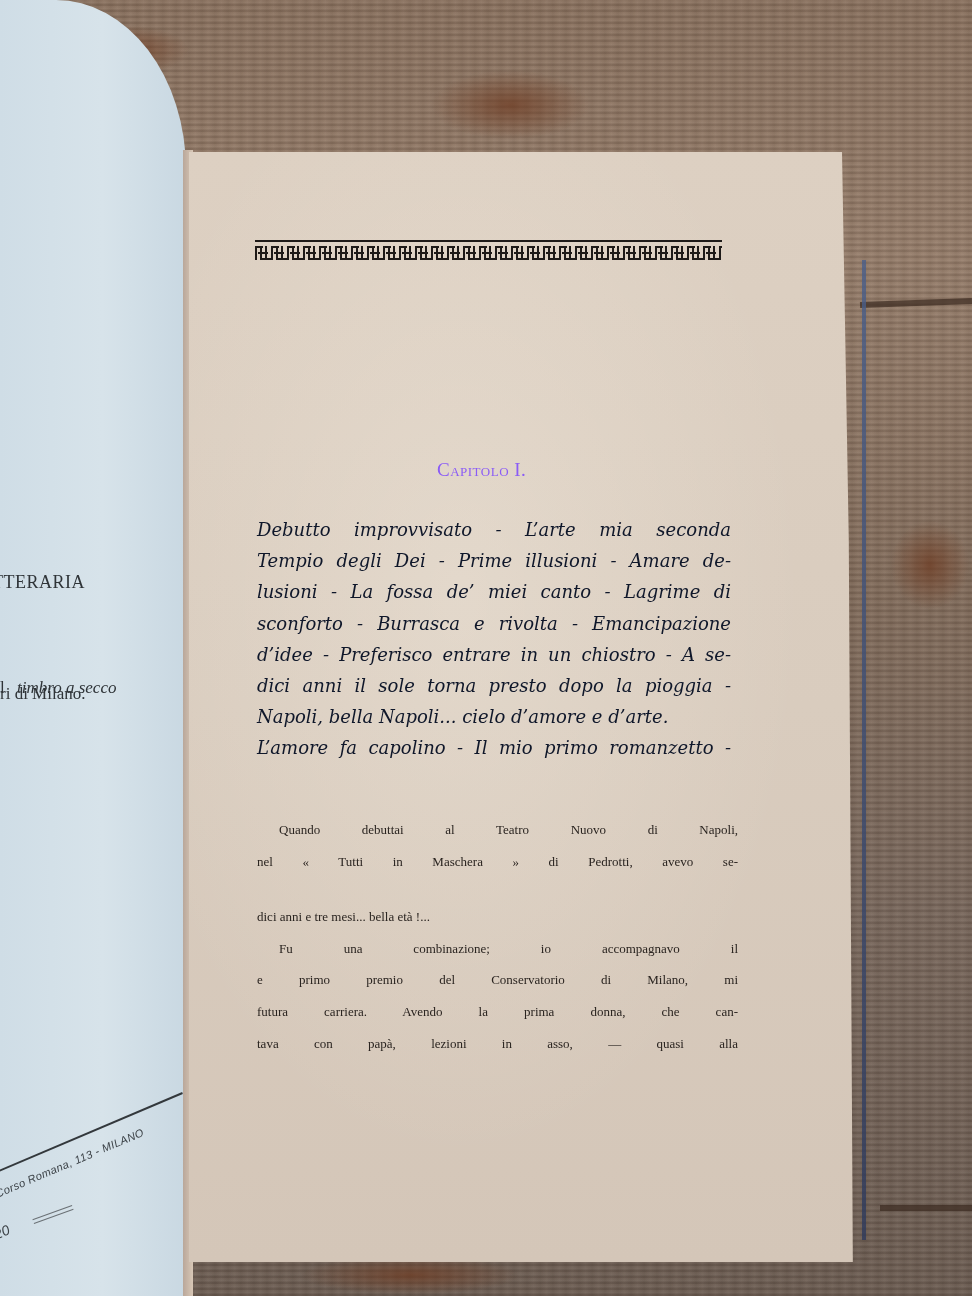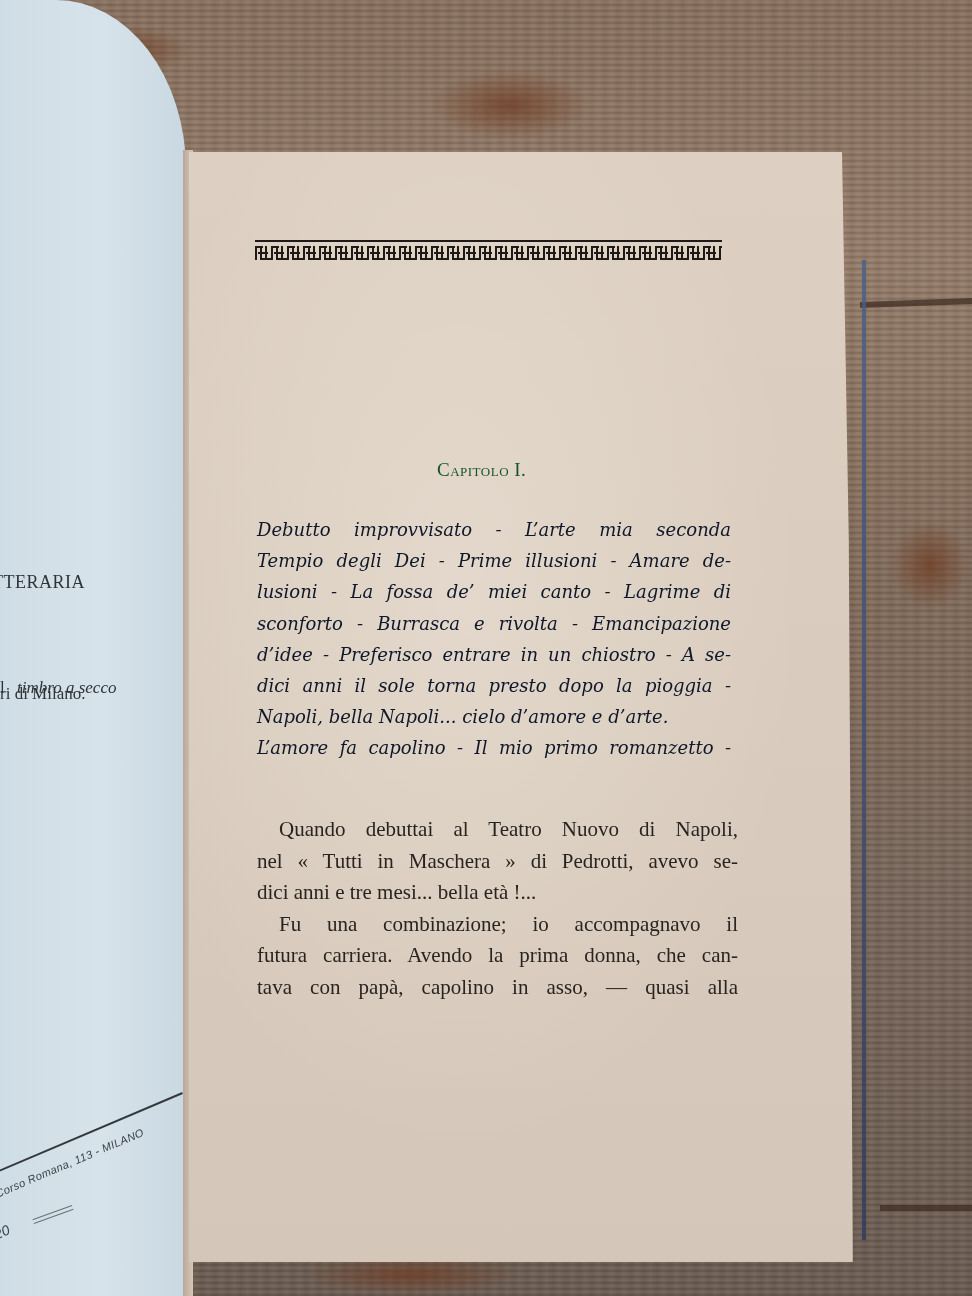--- a/index.html
+++ b/index.html
@@ -194,21 +194,21 @@
       background: repeating-linear-gradient(90deg, transparent 0px, transparent 3px, #1e1a18 3px, #1e1a18 13px, transparent 13px, transparent 16px);
     }
 
     
     .chapter-title {
       position: absolute;
       left: 437px;
       top: 459px;
       font-family: "Liberation Serif", serif;
       font-size: 19px;
-      color: #14532d;
+      color: #8b5cf6;
       font-variant: small-caps;
       letter-spacing: 0.5px;
     }
 
     
     .summary {
       position: absolute;
       left: 257px;
       top: 514px;
       width: 474px;
@@ -230,33 +230,34 @@
 
     
     .body-text {
       position: absolute;
       left: 257px;
       top: 814px;
       width: 481px;
     }
     .body-text .line {
       font-family: "Liberation Serif", serif;
-      font-size: 21px;
+      font-size: 13px;
       line-height: 31.6px;
       height: 31.6px;
       color: #2a2420;
       text-align: justify;
       text-align-last: justify;
       white-space: nowrap;
     }
     .body-text .line.indent {
       padding-left: 22px;
     }
     .body-text .line.last {
       text-align-last: left;
+      margin-top: 24px;
     }
   </style>
 </head>
 <body>
 
 <div>
   <div class="seam" style="top:300px;transform:rotate(-2deg);"></div>
   <div class="seam" style="top:1205px;left:880px;"></div>
   <div class="rust" style="left:430px;top:70px;width:160px;height:70px;"></div>
   <div class="rust" style="left:60px;top:25px;width:130px;height:50px;"></div>
@@ -300,15 +301,16 @@
   <div class="line">dici anni il sole torna presto dopo la pioggia -</div>
   <div class="line last">Napoli, bella Napoli... cielo d’amore e d’arte.</div>
   <div class="line">L’amore fa capolino - Il mio primo romanzetto -</div>
 </div>
 
 <div class="body-text">
   <div class="line indent">Quando debuttai al Teatro Nuovo di Napoli,</div>
   <div class="line">nel « Tutti in Maschera » di Pedrotti, avevo se-</div>
   <div class="line last">dici anni e tre mesi... bella età !...</div>
   <div class="line indent">Fu una combinazione; io accompagnavo il</div>
+  <div class="line">e primo premio del Conservatorio di Milano, mi</div>
   <div class="line">futura carriera. Avendo la prima donna, che can-</div>
-  <div class="line">tava con papà, capolino in asso, — quasi alla</div>
+  <div class="line">tava con papà, lezioni in asso, — quasi alla</div>
 </div>
 
 </body></html>

